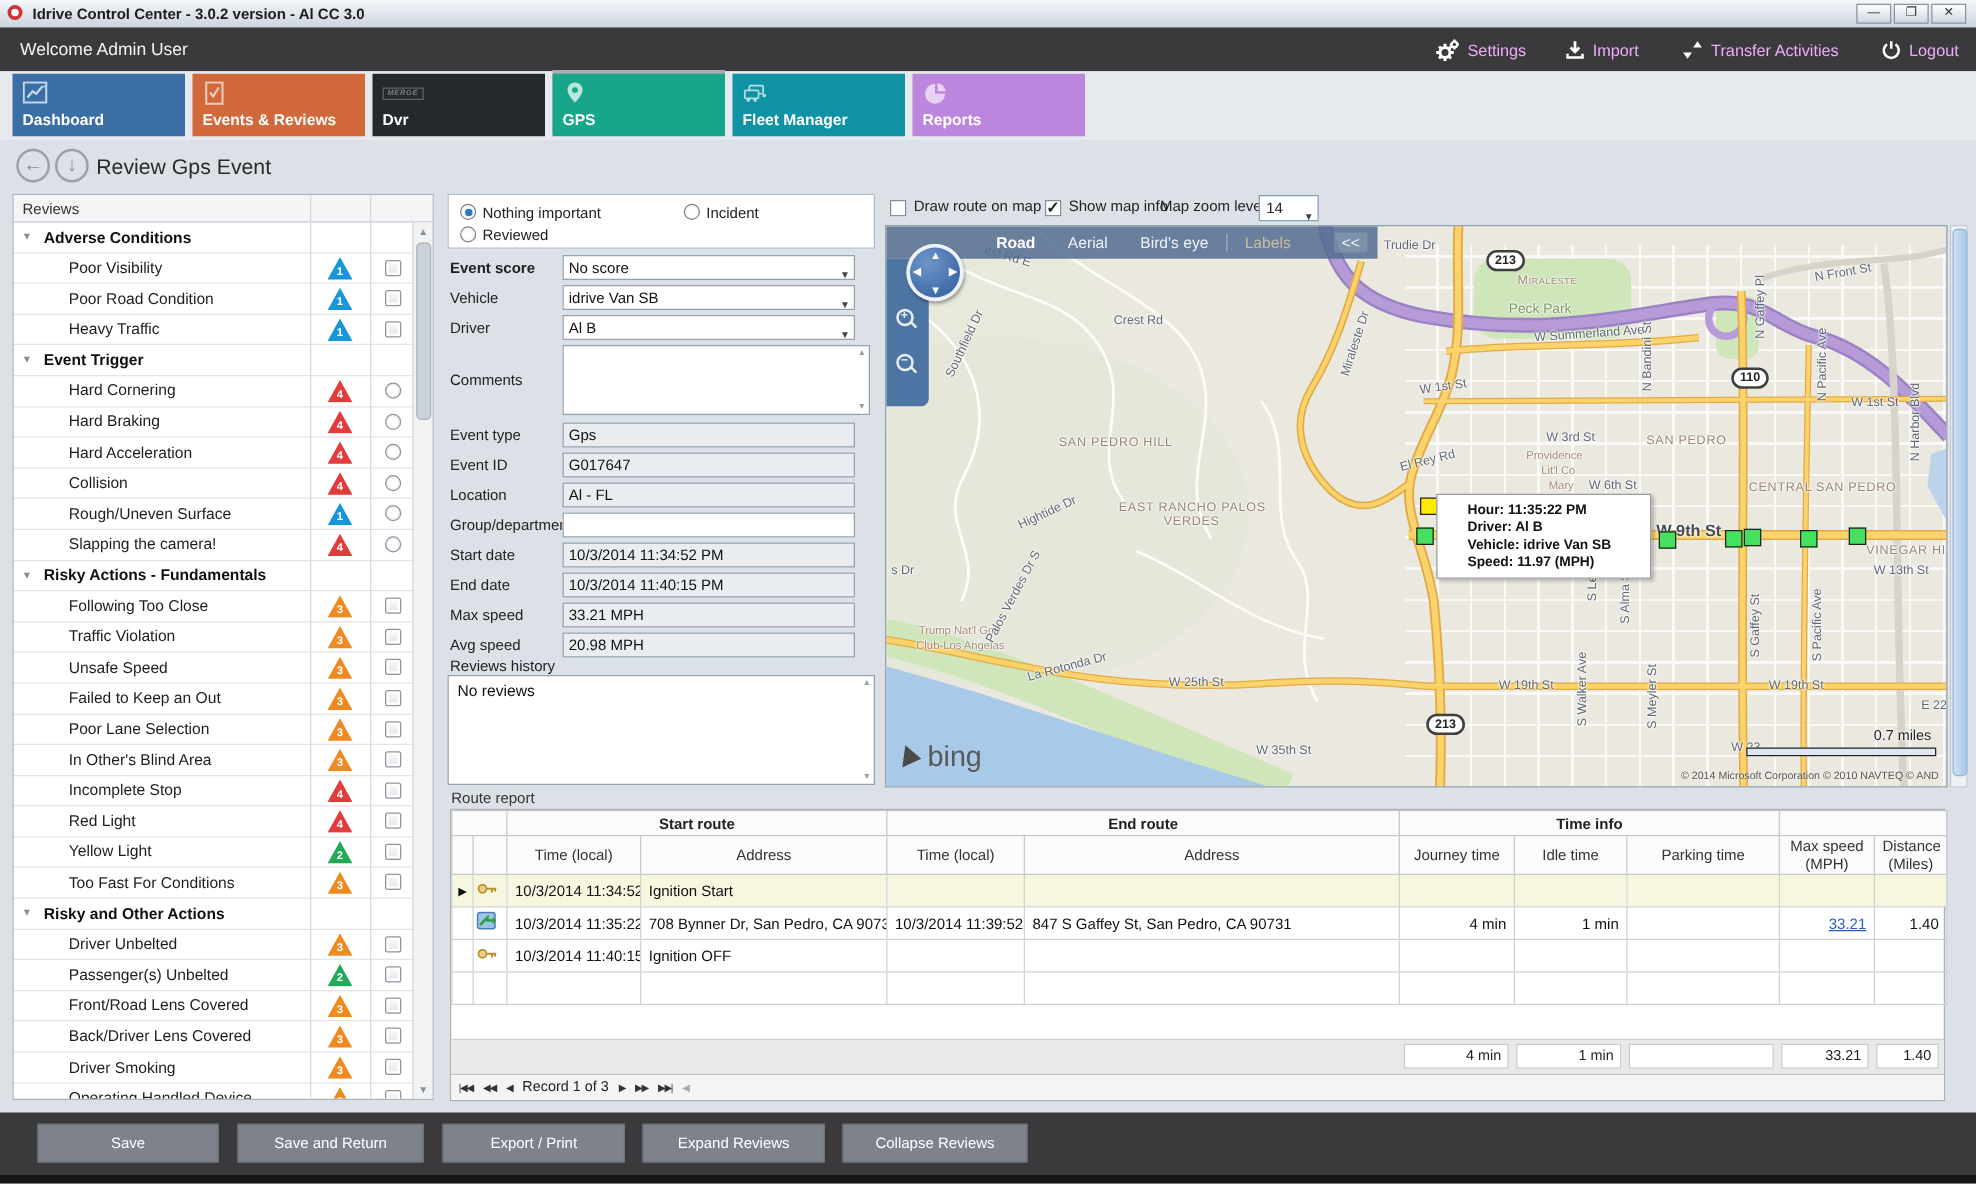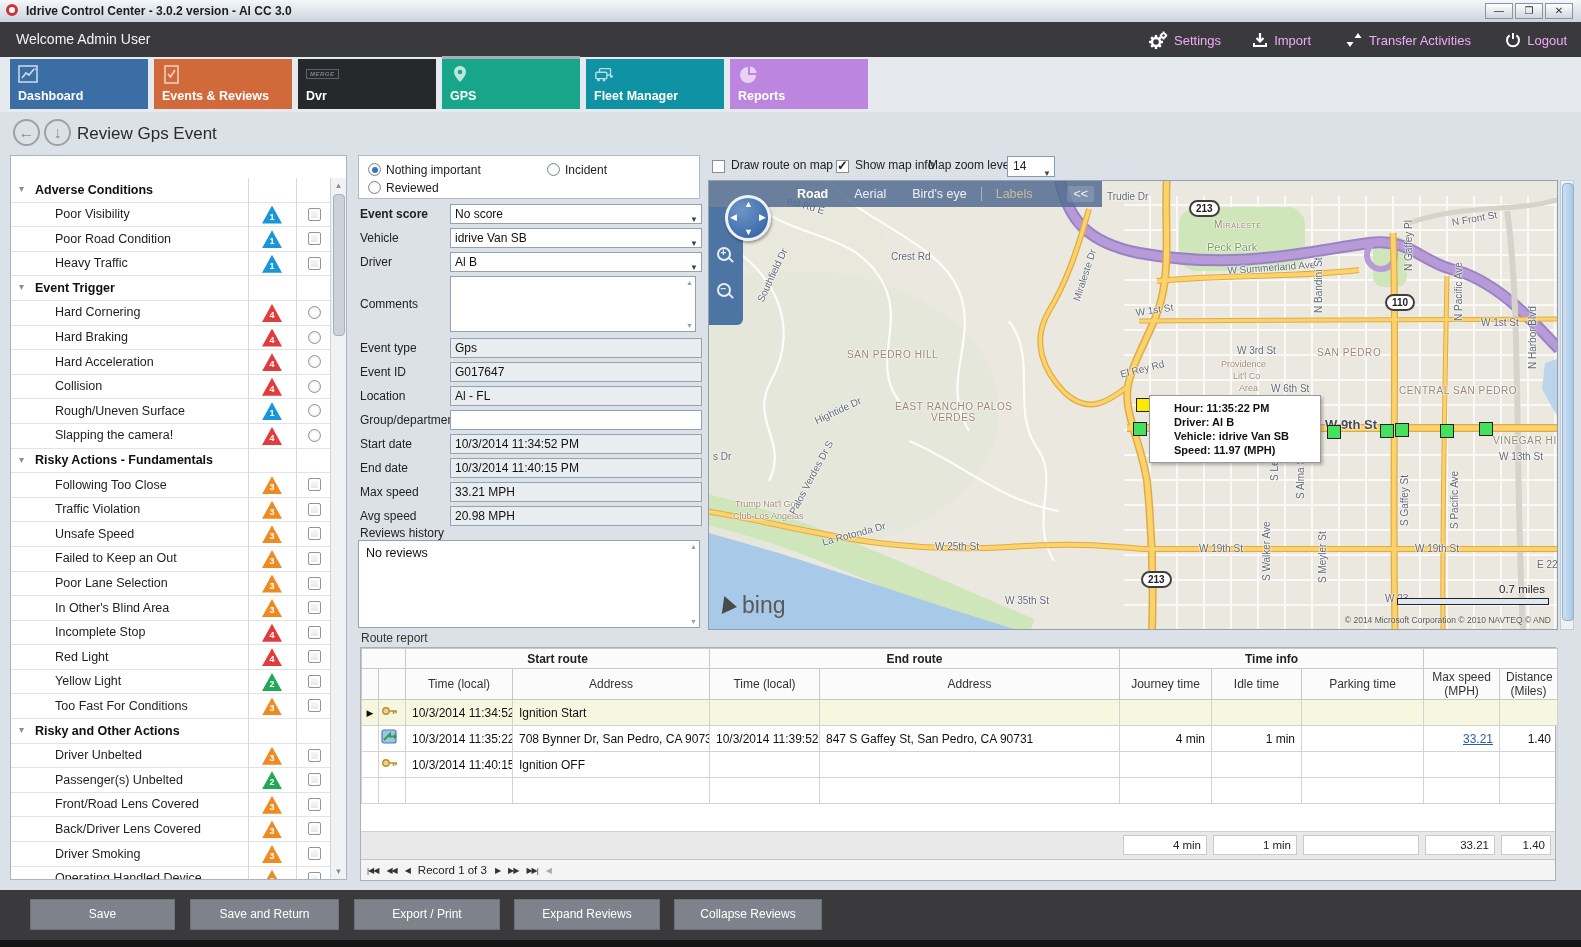--- a/index.html
+++ b/index.html
@@ -58,21 +58,21 @@
   .rv-thumb{position:absolute;left:2px;top:16px;width:10px;height:140px;background:#ccd2d9;border:1px solid #aab0b8;border-radius:4px;}
   
   .form-panel{position:absolute;left:358px;top:155px;width:342px;height:725px;}
   .status-box{position:absolute;left:0;top:0;width:342px;height:44px;background:#fff;border:1px solid #b2bcc6;box-sizing:border-box;}
   .fradio{position:absolute;width:13px;height:13px;border-radius:50%;border:1px solid #7e8891;
     background:radial-gradient(#fff 40%,#dfe3e7);box-sizing:border-box;cursor:pointer;}
   .fradio[data-checked="true"]::after{content:"";position:absolute;left:2.5px;top:2.5px;width:6px;height:6px;border-radius:50%;background:#2f78c2;}
   .rlabel{position:absolute;font-size:12px;color:#222;cursor:pointer;}
   .frow-label{position:absolute;left:2px;font-size:12px;color:#222;}
   .bold{font-weight:bold;}
-  .fselect,.finput{position:absolute;left:92px;width:252px;height:20px;background:#fff;border:1px solid #93a2af;
+  .fselect,.finput{position:absolute;left:92px;width:234px;height:20px;background:#fff;border:1px solid #93a2af;
     box-sizing:border-box;font-size:12px;line-height:18px;padding:0 4px;color:#111;}
   .finput.ro{background:#e9edf0;}
   .fselect .dd{position:absolute;right:3px;top:6px;font-size:8px;color:#444;font-style:normal;}
   .ftextarea{position:absolute;left:92px;width:246px;height:56px;background:#fff;border:1px solid #93a2af;box-sizing:border-box;}
   .mini-arr{position:absolute;right:2px;font-size:7px;color:#9aa0a6;}
   .history-box{position:absolute;left:0;top:385px;width:342px;height:88px;background:#fff;border:1px solid #93a2af;box-sizing:border-box;}
   .history-box .content{position:absolute;left:7px;top:5px;font-size:12.5px;color:#111;}
   
   .map-controls{position:absolute;top:158px;font-size:12px;color:#222;}
   .mcb{position:absolute;width:13px;height:13px;border:1px solid #8a8f96;background:#fff;box-sizing:border-box;cursor:pointer;}
@@ -243,20 +243,25 @@
       </svg>
       <span class="tab-label">Fleet Manager</span>
     </div>
   </div>
 
   <span class="circle-btn" style="left:13px;top:119px;">←</span>
   <span class="circle-btn" style="left:44px;top:119px;">↓</span>
   <span class="page-title">Review Gps Event</span>
 
   <div class="rv-panel">
+    <div class="rv-header">
+      <span>Reviews</span>
+      <div class="rv-col-line" style="left:237px;"></div>
+      <div class="rv-col-line" style="left:285px;"></div>
+    </div>
     <div class="rv-body">
       <div class="rv-col-line" style="left:237px;z-index:1;"></div>
       <div class="rv-col-line" style="left:285px;z-index:1;"></div>
       <div class="rv-row" data-type="group">
           <span class="rv-caret group-only">▾</span>
           <span class="rv-glabel group-only">Adverse Conditions</span>
 
         </div>
         <div class="rv-row" data-type="item">
 
@@ -620,21 +625,21 @@
       <span class="ml" style="left: 742px; top: 36px; transform: rotate(-10deg);">N Front St</span>
       <span class="ml" style="left: 744px; top: 140px; transform: rotate(-90deg);">N Pacific Ave</span>
       <span class="ml" style="left: 818px; top: 188px; transform: rotate(-90deg);">N Harbor Blvd</span>
       <span class="ml" style="left: 426px; top: 126px; transform: rotate(-8deg);">W 1st St</span>
       <span class="ml" style="left: 772px; top: 136px;">W 1st St</span>
       <span class="ml" style="left: 528px; top: 164px;">W 3rd St</span>
       <span class="ml area" style="left: 608px; top: 166px;">SAN PEDRO</span>
       <span class="ml area" style="left: 138px; top: 168px;">SAN PEDRO HILL</span>
       <span class="ml poi" style="left: 512px; top: 178px;">Providence</span>
       <span class="ml poi" style="left: 524px; top: 190px;">Lit'l Co</span>
-      <span class="ml poi" style="left: 530px; top: 202px;">Area</span>
+      <span class="ml poi" style="left: 530px; top: 202px;">Mary</span>
       <span class="ml poi" style="left: 520px; top: 214px;">Medical</span>
       <span class="ml" style="left: 562px; top: 202px;">W 6th St</span>
       <span class="ml area" style="left: 690px; top: 204px;">CENTRAL SAN PEDRO</span>
       <span class="ml" style="left: 410px; top: 188px; transform: rotate(-14deg);">El Rey Rd</span>
       <span class="ml area" style="left: 186px; top: 220px;">EAST RANCHO PALOS</span>
       <span class="ml area" style="left: 222px; top: 231px;">VERDES</span>
       <span class="ml" style="left: 104px; top: 235px; transform: rotate(-25deg);">Hightide Dr</span>
       <span class="ml big" style="left: 616px; top: 236px;">W 9th St</span>
       <span class="ml" style="left: 690px; top: 345px; transform: rotate(-90deg);">S Gaffey St</span>
       <span class="ml" style="left: 740px; top: 348px; transform: rotate(-90deg);">S Pacific Ave</span>

